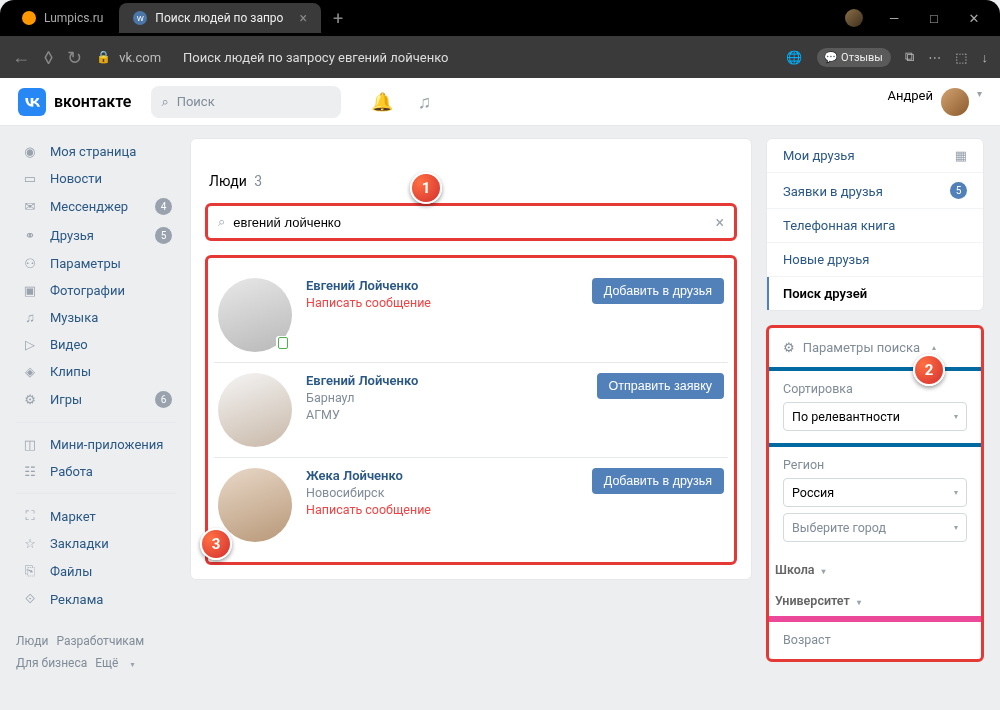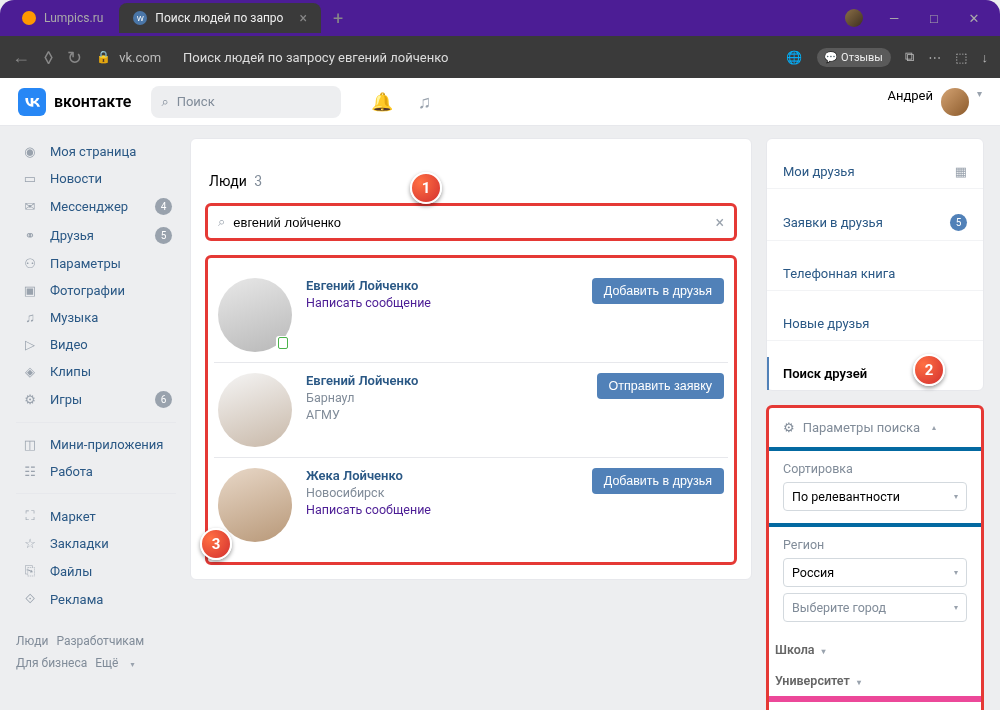--- a/index.html
+++ b/index.html
@@ -1,19 +1,19 @@
 <!DOCTYPE html>
 <html><head>
 <meta charset="utf-8">
 <style>
 * { box-sizing: border-box; margin: 0; padding: 0; }
 body { font-family: -apple-system, BlinkMacSystemFont, "Segoe UI", Roboto, Arial, sans-serif; font-size: 13px; background: #edeef0; width: 1000px; height: 710px; overflow: hidden; border-radius: 14px; }
 
 
-.browser-top { background: #4c1d95; height: 36px; display: flex; align-items: center; padding: 0 8px; }
+.browser-top { background: #000000; height: 36px; display: flex; align-items: center; padding: 0 8px; }
 .tab { height: 30px; display: flex; align-items: center; padding: 0 14px; border-radius: 8px 8px 0 0; color: #aaa; font-size: 12px; gap: 8px; margin-right: 2px; }
 .tab.active { background: #3a3a3a; color: #eee; }
 .tab-icon { width: 14px; height: 14px; border-radius: 50%; background: #4a76a8; display: inline-flex; align-items: center; justify-content: center; font-size: 8px; color: #fff; }
 .tab-icon.orange { background: #ff9800; }
 .tab-close { color: #888; margin-left: 8px; font-size: 14px; }
 .new-tab { color: #888; padding: 0 10px; font-size: 18px; }
 .win-controls { margin-left: auto; display: flex; gap: 4px; }
 .win-btn { width: 36px; height: 28px; color: #aaa; display: flex; align-items: center; justify-content: center; }
 
 .addr-bar { background: #3a3a3a; height: 42px; display: flex; align-items: center; padding: 0 12px; gap: 14px; color: #bbb; }
@@ -59,27 +59,27 @@
 
 .results-box { margin: 0 14px 14px; border: 3px solid #e53935; border-radius: 6px; padding: 10px 6px; }
 .person { display: flex; padding: 10px 4px; }
 .person + .person { border-top: 1px solid #e7e8ec; }
 .pava { width: 74px; height: 74px; border-radius: 50%; background: #ddd; margin-right: 14px; flex-shrink: 0; position: relative; }
 .online-mob { position: absolute; bottom: 2px; right: 2px; width: 14px; height: 14px; background: #fff; border-radius: 3px; display: flex; align-items: center; justify-content: center; }
 .online-mob::after { content: ''; width: 8px; height: 10px; border: 1.5px solid #4bb34b; border-radius: 2px; }
 .pinfo { flex: 1; }
 .pname { color: #2a5885; font-weight: 600; font-size: 13px; }
 .psub { color: #818c99; font-size: 12.5px; margin-top: 2px; }
-.plink { color: #4c1d95; font-size: 12.5px; margin-top: 2px; }
+.plink { color: #ef4444; font-size: 12.5px; margin-top: 2px; }
 .pbtn { align-self: flex-start; }
 .btn-add { background: #5181b8; color: #fff; border: none; padding: 6px 12px; border-radius: 4px; font-size: 12.5px; cursor: pointer; }
 
 
 .right { width: 218px; display: flex; flex-direction: column; gap: 14px; }
-.rnav a { display: flex; align-items: center; padding: 9px 16px; color: #2a5885; font-size: 13px; border-bottom: 1px solid #f2f3f5; justify-content: space-between; margin-top: 16px; }
+.rnav a { display: flex; align-items: flex-end; padding: 9px 16px; color: #2a5885; font-size: 13px; border-bottom: 1px solid #f2f3f5; justify-content: space-between; }
 .rnav a.active { font-weight: 600; color: #000; border-left: 2px solid #5181b8; padding-left: 14px; }
 .rnav a:last-child { border-bottom: none; }
 .badge-blue { background: #5181b8; color: #fff; border-radius: 9px; font-size: 10px; min-width: 17px; height: 17px; display: inline-flex; align-items: center; justify-content: center; }
 .chev-s { color: #99a2ad; font-size: 8px; margin-left: 4px; }
 
 .filters-box { border: 3px solid #e53935; border-radius: 6px; padding: 0; }
 .filters-hdr { display: flex; align-items: center; gap: 8px; padding: 12px 14px; color: #818c99; font-size: 13px; }
 .fsec { padding: 10px 14px 6px; border-top: 4px solid #0369a1; }
 .flabel { color: #818c99; font-size: 12.5px; margin-bottom: 6px; display: block; }
 .fselect { border: 1px solid #d3d9de; border-radius: 4px; padding: 6px 8px; font-size: 12.5px; color: #000; display: flex; align-items: center; justify-content: space-between; margin-bottom: 6px; background: #fff; }

